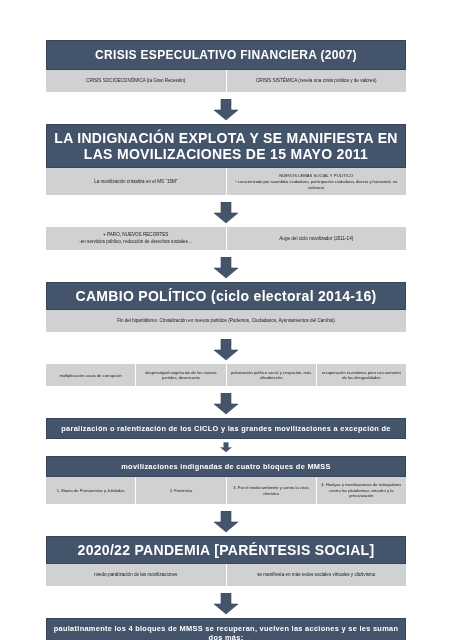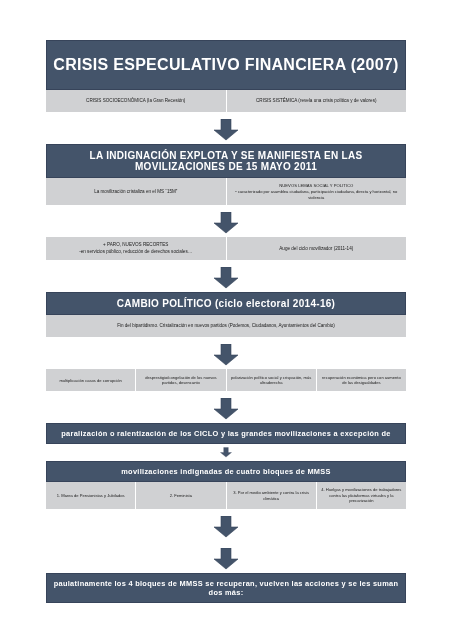--- a/index.html
+++ b/index.html
@@ -24,22 +24,22 @@
   
   .hdr{
     background:#44546A;
     color:#ffffff;
     text-align:center;
     letter-spacing:.3px;
     padding:5px 4px;
     box-sizing:border-box;
     border:1px solid #37445A;
   }
-  .hdr.big{ font-size:16px; font-weight:700; padding:15px 4px; }
-  .hdr.mid{ font-size:10px; font-weight:700; }
+  .hdr.big{ font-size:12px; font-weight:700; padding:7px 4px; }
+  .hdr.mid{ font-size:14px; font-weight:700; }
   .hdr.small{ font-size:7.4px; font-weight:700; }
   .hdr .sub{
     display:block;
     font-size:6.8px;
     font-weight:400;
     margin-top:2px;
   }
 
   .row{
     display:flex;
@@ -193,20 +193,27 @@
       </div>
     </div>
     <div class="gap"></div>
     <div class="arrow-wrap">
       <svg class="arrow" viewBox="0 0 26 22">
         <polygon points="8,0 18,0 18,11 25,11 13,21 1,11 8,11" fill="#44546A" stroke="#37445A" stroke-width="0.6"></polygon>
       </svg>
     </div>
     <div class="gap sm"></div>
 
+    <div class="block">
+      <div class="hdr mid">2020/22 PANDEMIA [PARÉNTESIS SOCIAL]</div>
+      <div class="row">
+        <div class="cell tight">miedo-paralización de las movilizaciones</div>
+        <div class="cell tight">se manifiesta en más redes sociales virtuales y clictivismo</div>
+      </div>
+    </div>
     <div class="gap"></div>
     <div class="arrow-wrap">
       <svg class="arrow" viewBox="0 0 26 22">
         <polygon points="8,0 18,0 18,11 25,11 13,21 1,11 8,11" fill="#44546A" stroke="#37445A" stroke-width="0.6"></polygon>
       </svg>
     </div>
     <div class="gap sm"></div>
 
     <div class="block">
       <div class="hdr small">paulatinamente los 4 bloques de MMSS se recuperan, vuelven las acciones y se les suman dos más:</div>

